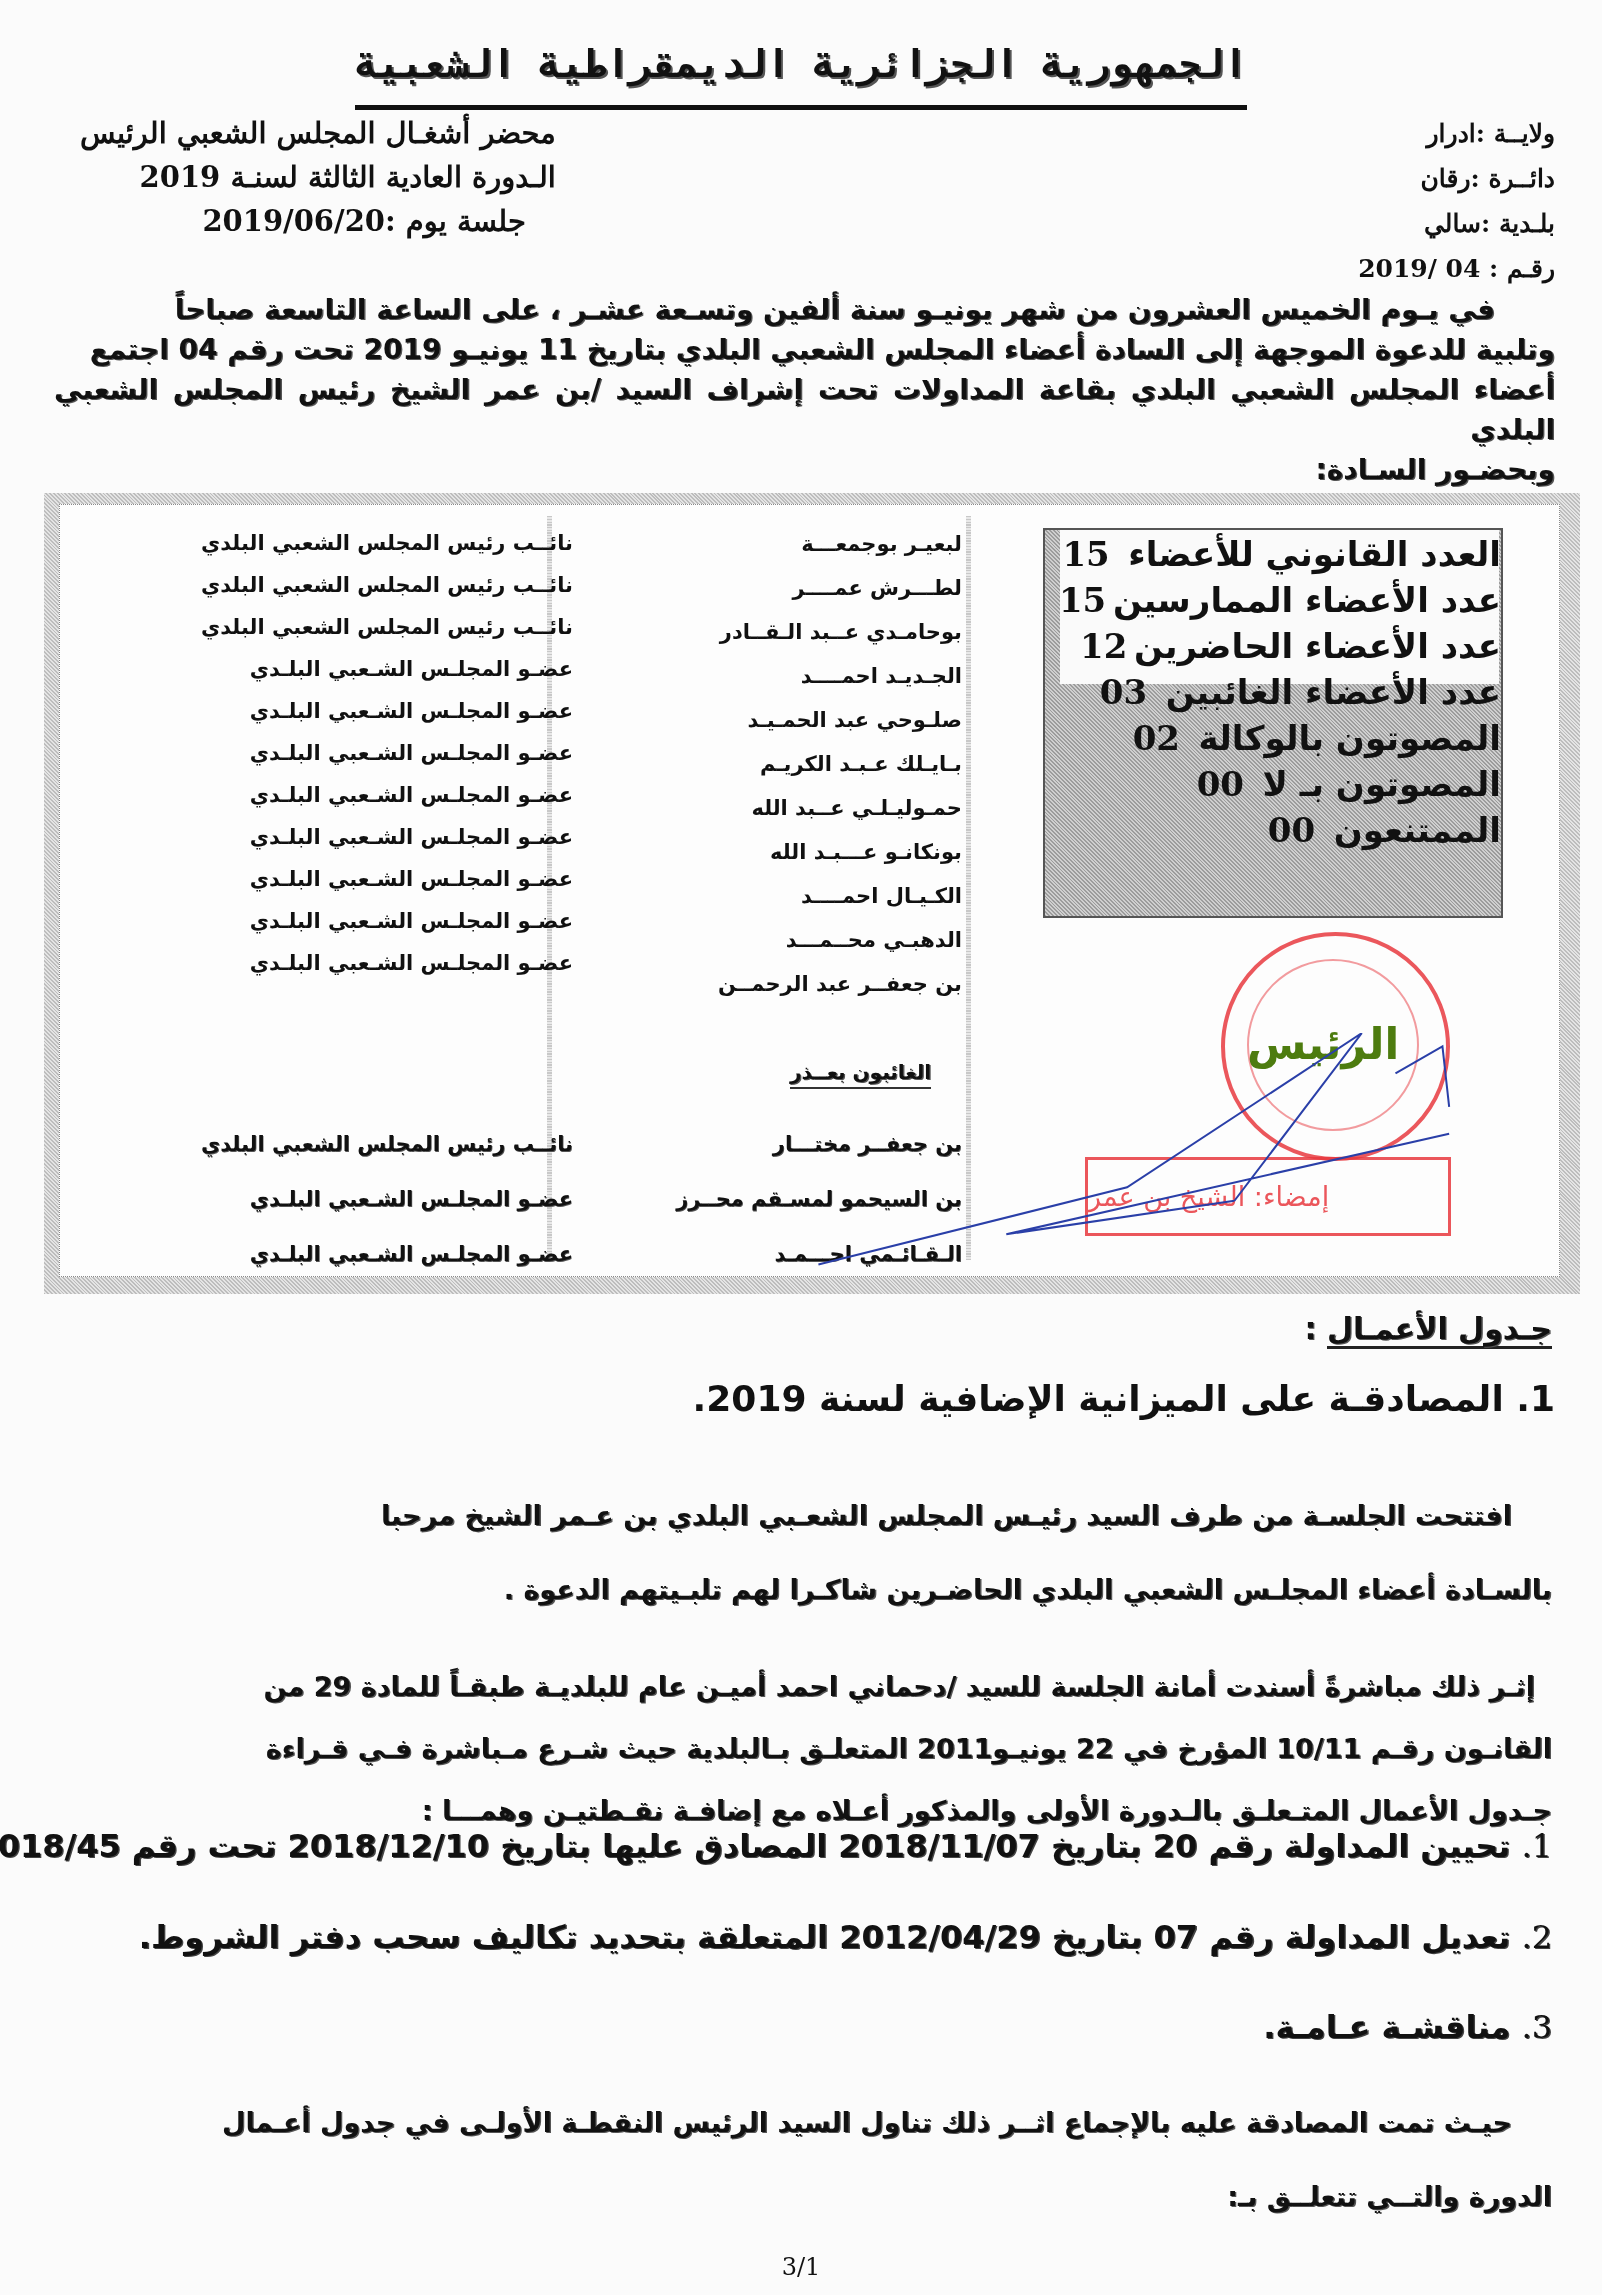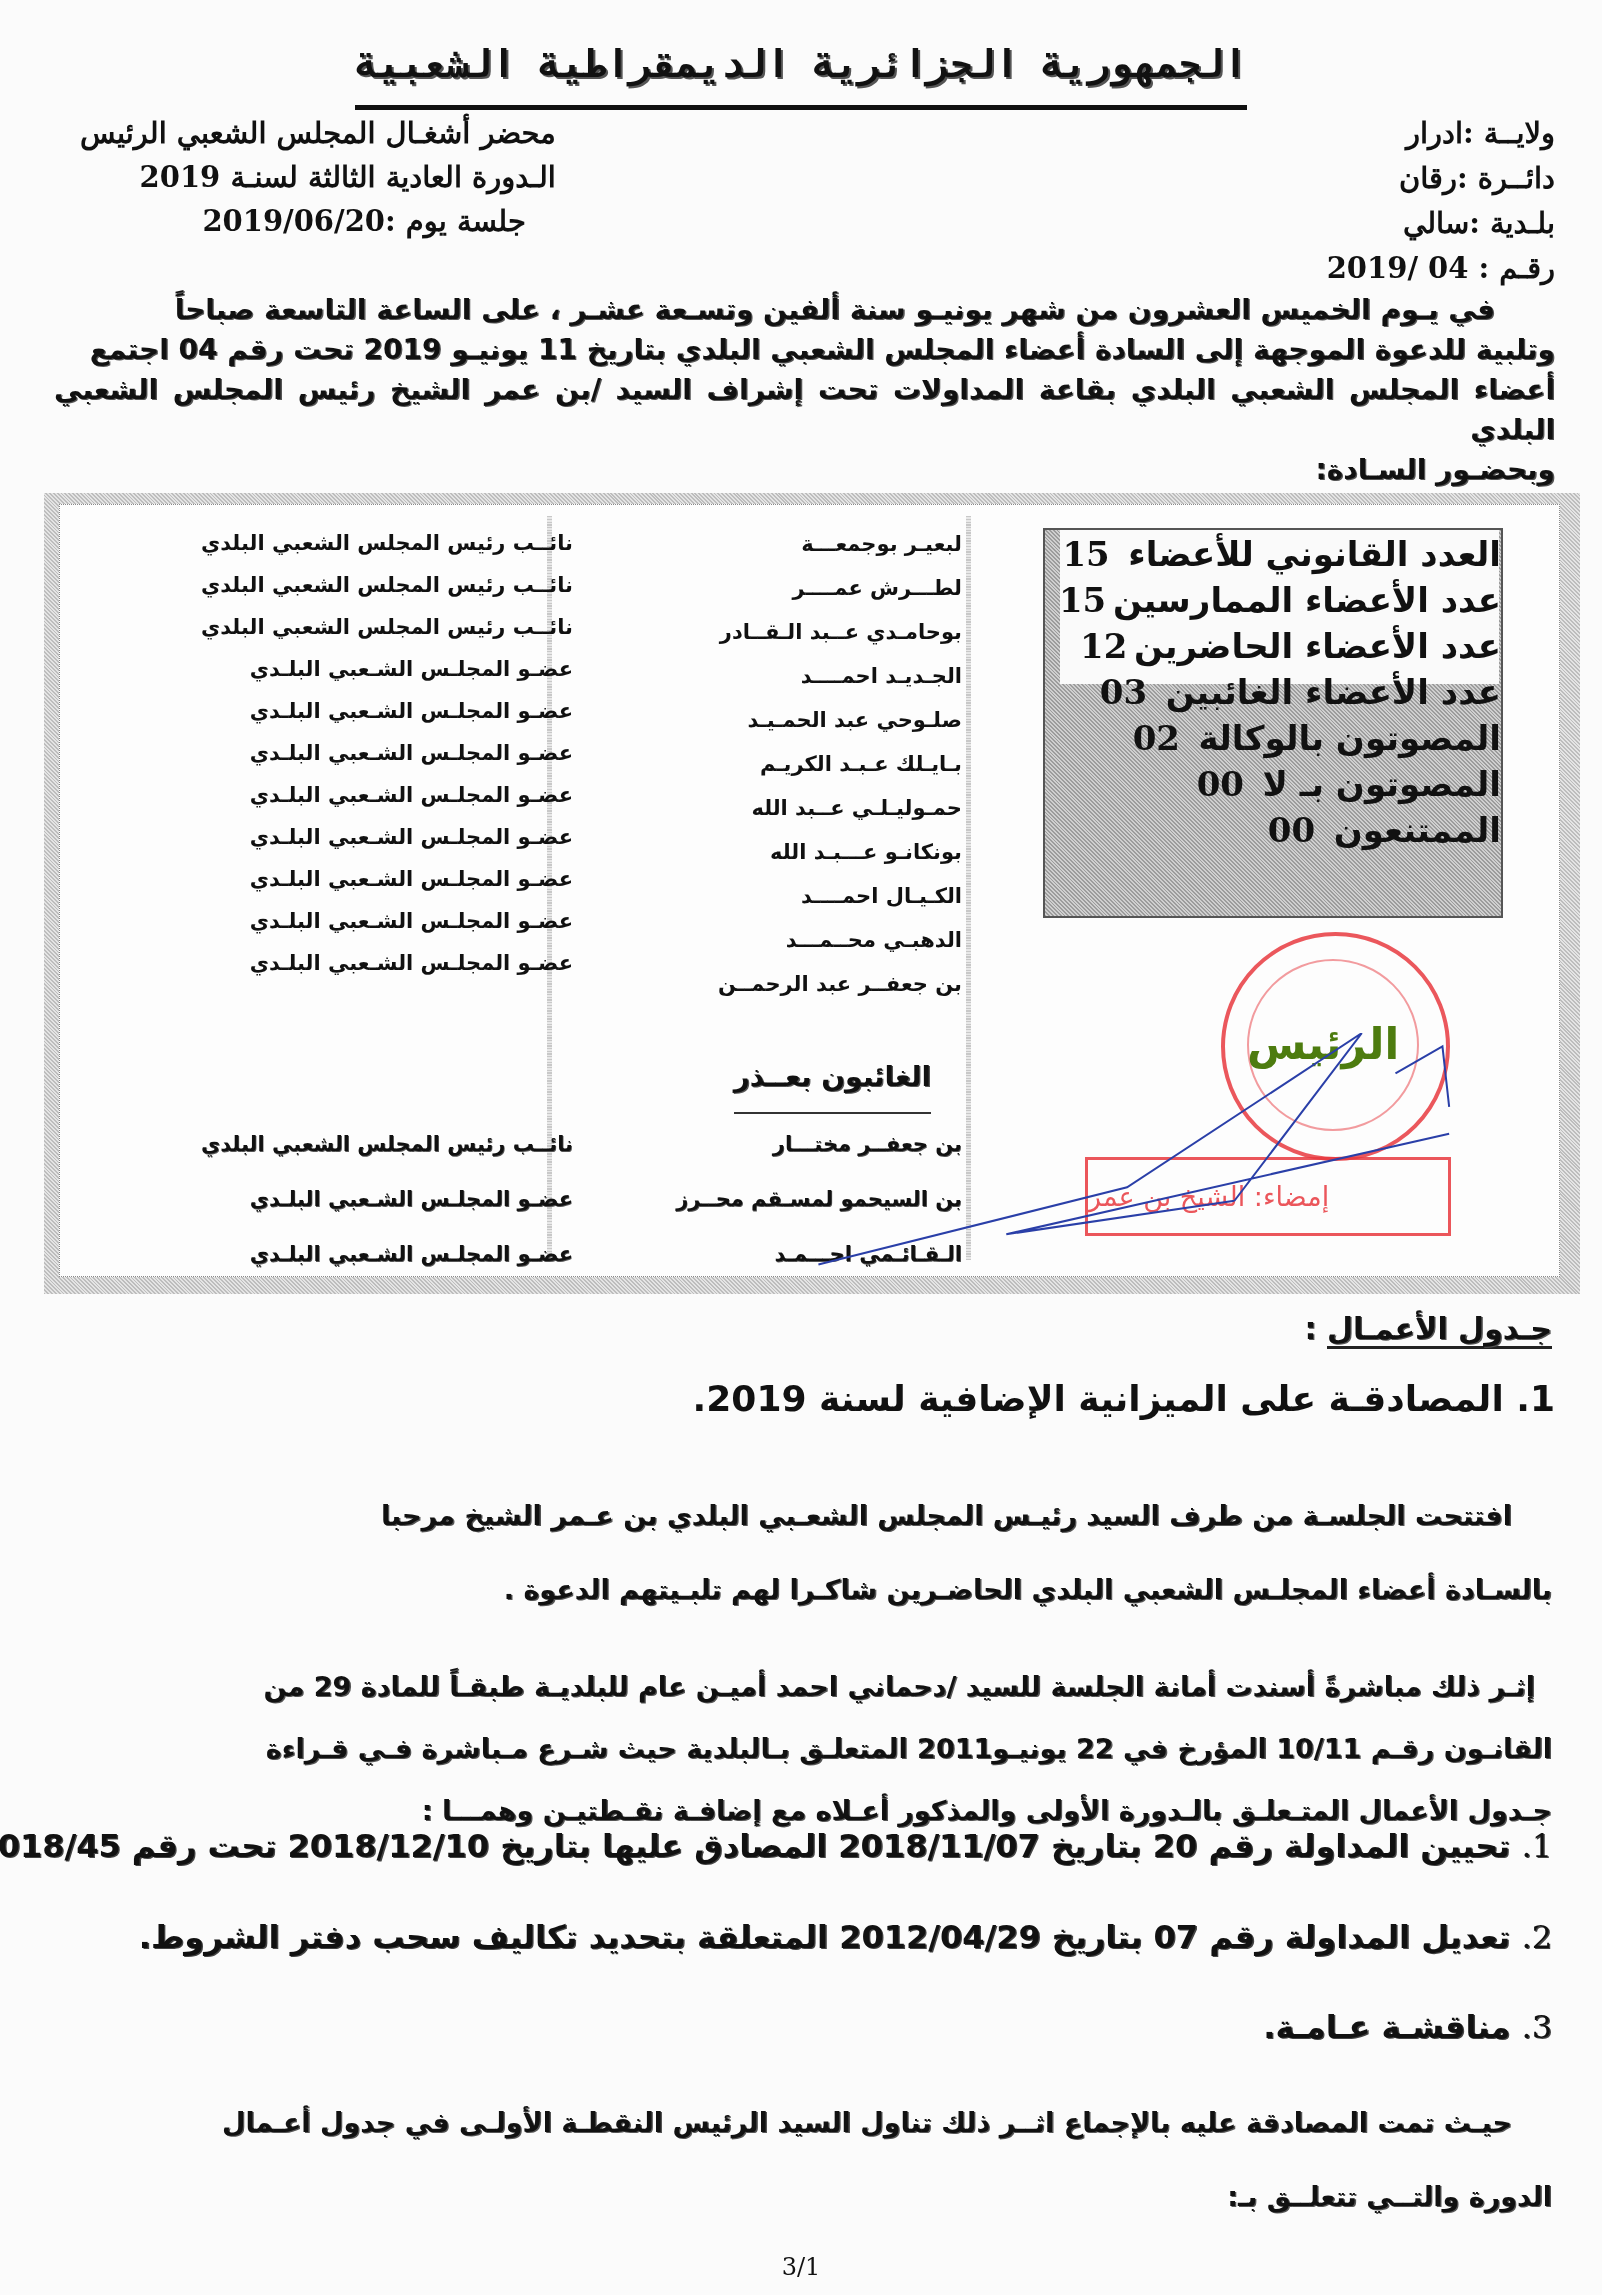--- a/index.html
+++ b/index.html
@@ -5,21 +5,21 @@
   html, body { margin: 0; padding: 0; }
   body {
     width: 1602px; height: 2295px; background: #fbfbfb; position: relative; overflow: hidden;
     font-family: "DejaVu Sans", "Liberation Sans", sans-serif; color: #111; direction: rtl;
   }
   .abs { position: absolute; }
   .title {
     left: 0; right: 0; top: 42px; text-align: center; font-size: 38px; font-weight: bold;
   }
   .title span { border-bottom: 5.4px solid #111; padding-bottom: 17px; text-shadow: 2px 2px 0 #555; font-family: Liberation Mono, monospace; }
-  .hdr-right { right: 47px; top: 111px; font-size: 29px; font-weight: bold; line-height: 45px; font-family: "DejaVu Serif","Liberation Serif", serif; }
+  .hdr-right { right: 47px; top: 111px; font-size: 25px; font-weight: bold; line-height: 45px; font-family: "DejaVu Serif","Liberation Serif", serif; }
   .hdr-left { left: 80px; top: 111px; font-size: 29px; font-weight: bold; line-height: 44px; text-align: right; font-family: "DejaVu Serif","Liberation Serif", serif; }
   .hdr-left .l1 { margin-right: 0; }
   .hdr-left .l2 { margin-right: 0; }
   .hdr-left .l3 { margin-right: 30px; }
   .intro { left: 54px; right: 47px; top: 290px; font-size: 28px; font-weight: bold; line-height: 40px; text-align: justify; text-align-last: right; text-shadow: 1.3px 1.3px 0 #555; }
   .intro p { margin: 0; }
   .intro .first { text-indent: 60px; }
 
   
   .frame-outer {
@@ -27,21 +27,21 @@
     background: repeating-linear-gradient(45deg, #bdbdbd 0 1.3px, #e4e4e4 1.3px 2.7px);
   }
   .frame-inner {
     left: 59px; top: 504px; width: 1499px; height: 771px; background: #fdfdfd;
     border: 1.3px dotted #8a8a8a;
   }
   .col-sep { top: 516px; width: 5.4px; height: 744px; background: repeating-linear-gradient(0deg, #c8c8c8 0 1.3px, #e8e8e8 1.3px 2.7px); }
   .names { right: 640px; top: 522px; width: 376px; font-size: 21px; font-weight: bold; line-height: 44px; text-align: right; font-family: "DejaVu Sans", sans-serif; }
   .roles { right: 1029px; top: 522px; width: 469px; font-size: 21px; font-weight: bold; line-height: 42px; text-align: right; }
   .names div, .roles div { white-space: nowrap; }
-  .absent-title { right: 671px; top: 1060px; font-size: 28px; font-weight: bold; border-bottom: 2.7px solid #333; padding-bottom: 19px; text-shadow: 1.3px 1.3px 0 #555; }
+  .absent-title { right: 671px; top: 1060px; font-size: 20px; font-weight: bold; border-bottom: 2.7px solid #333; padding-bottom: 3px; text-shadow: 1.3px 1.3px 0 #555; }
   .absent-names { right: 640px; top: 1117px; width: 376px; font-size: 21px; font-weight: bold; line-height: 55px; text-shadow: 0.7px 0.7px 0 #555; }
   .absent-roles { right: 1029px; top: 1117px; width: 469px; font-size: 21px; font-weight: bold; line-height: 55px; text-shadow: 0.7px 0.7px 0 #555; }
 
   .stats-box {
     left: 1043px; top: 528px; width: 456px; height: 386px;
     background: repeating-linear-gradient(45deg, #9c9c9c 0 1.3px, #cfcfcf 1.3px 2.7px);
     border: 2px solid #555;
   }
   .stats-white { left: 1060px; top: 530px; width: 439px; height: 154px; background: #fafafa; }
   .stats { right: 101px; top: 531px; font-size: 34px; font-weight: bold; line-height: 46px; text-align: right; font-family: "DejaVu Sans", sans-serif; }

